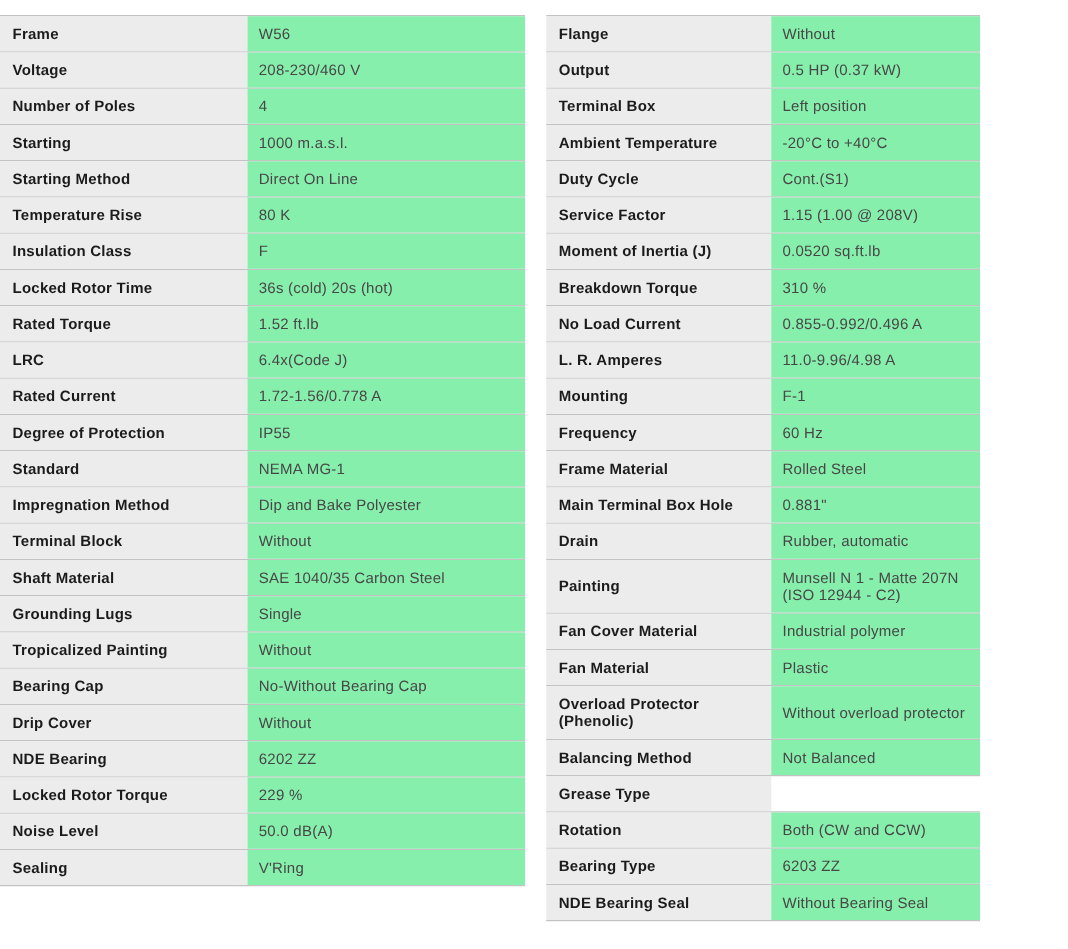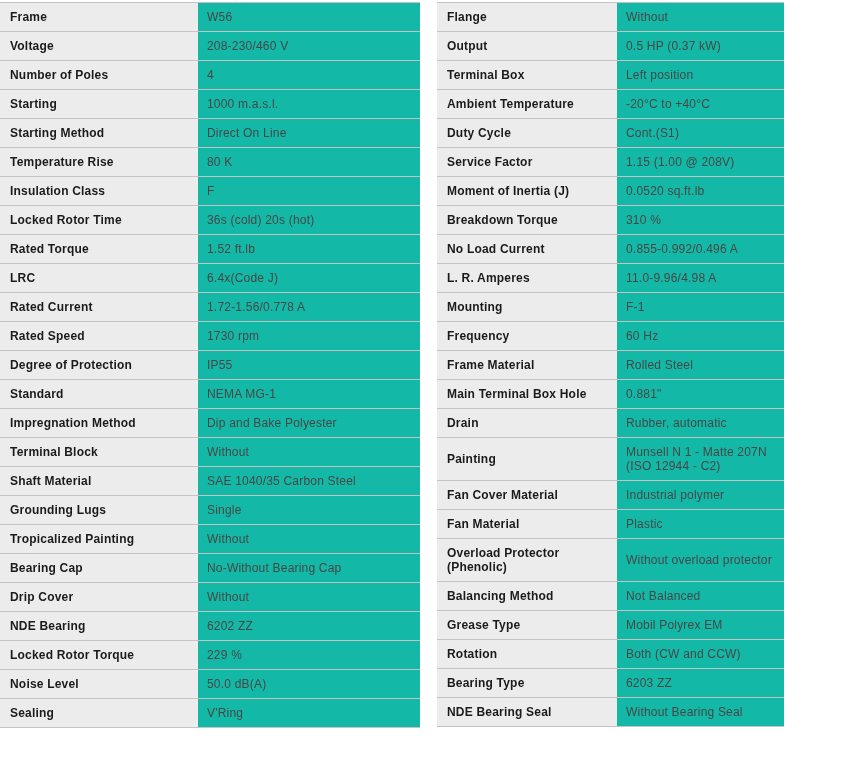--- a/index.html
+++ b/index.html
@@ -8,21 +8,21 @@
     background: #ffffff;
     width: 854px;
     height: 759px;
     overflow: hidden;
     font-family: "Liberation Sans", sans-serif;
   }
   .sheet {
     display: flex;
     align-items: flex-start;
     gap: 17px;
-    padding-top: 2px;
+    padding-top: 12px;
     box-sizing: border-box;
   }
   .spec-table {
     border-bottom: 1px solid #c3c3c3;
   }
   .spec-table.left  { width: 420px; }
   .spec-table.right { width: 347px; }
   .row {
     display: flex;
     align-items: stretch;
@@ -38,21 +38,21 @@
     letter-spacing: 0.2px;
     padding: 7px 10px;
     box-sizing: border-box;
     display: flex;
     align-items: center;
     flex: 0 0 auto;
   }
   .spec-table.left  .label { width: 198px; }
   .spec-table.right .label { width: 180px; }
   .value {
-    background: #14b8a6;
+    background: #86efac;
     color: #474747;
     font-size: 12px;
     line-height: 14px;
     letter-spacing: 0.2px;
     padding: 7px 10px 7px 9px;
     box-sizing: border-box;
     display: flex;
     align-items: center;
     flex: 1 1 auto;
   }
@@ -110,24 +110,20 @@
   <div class="row">
     <div class="label">LRC</div>
     <div class="value">6.4x(Code J)</div>
   </div>
 
   <div class="row">
     <div class="label">Rated Current</div>
     <div class="value">1.72-1.56/0.778 A</div>
   </div>
 
-  <div class="row">
-    <div class="label">Rated Speed</div>
-    <div class="value">1730 rpm</div>
-  </div>
 
   <div class="row">
     <div class="label">Degree of Protection</div>
     <div class="value">IP55</div>
   </div>
 
   <div class="row">
     <div class="label">Standard</div>
     <div class="value">NEMA MG-1</div>
   </div>
@@ -284,21 +280,20 @@
     <div class="value">Without overload protector</div>
   </div>
 
   <div class="row">
     <div class="label">Balancing Method</div>
     <div class="value">Not Balanced</div>
   </div>
 
   <div class="row">
     <div class="label">Grease Type</div>
-    <div class="value">Mobil Polyrex EM</div>
   </div>
 
   <div class="row">
     <div class="label">Rotation</div>
     <div class="value">Both (CW and CCW)</div>
   </div>
 
   <div class="row">
     <div class="label">Bearing Type</div>
     <div class="value">6203 ZZ</div>

